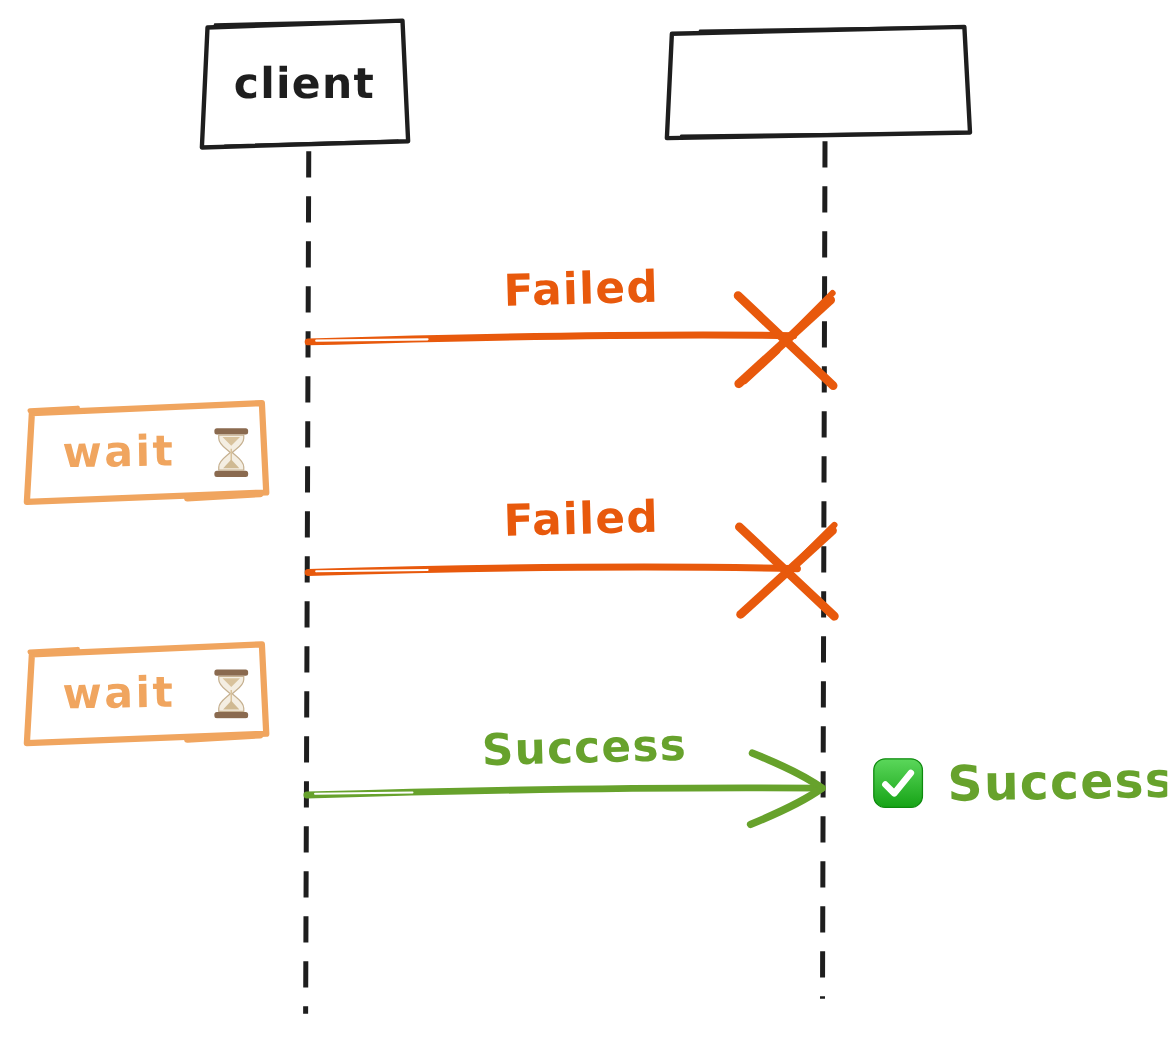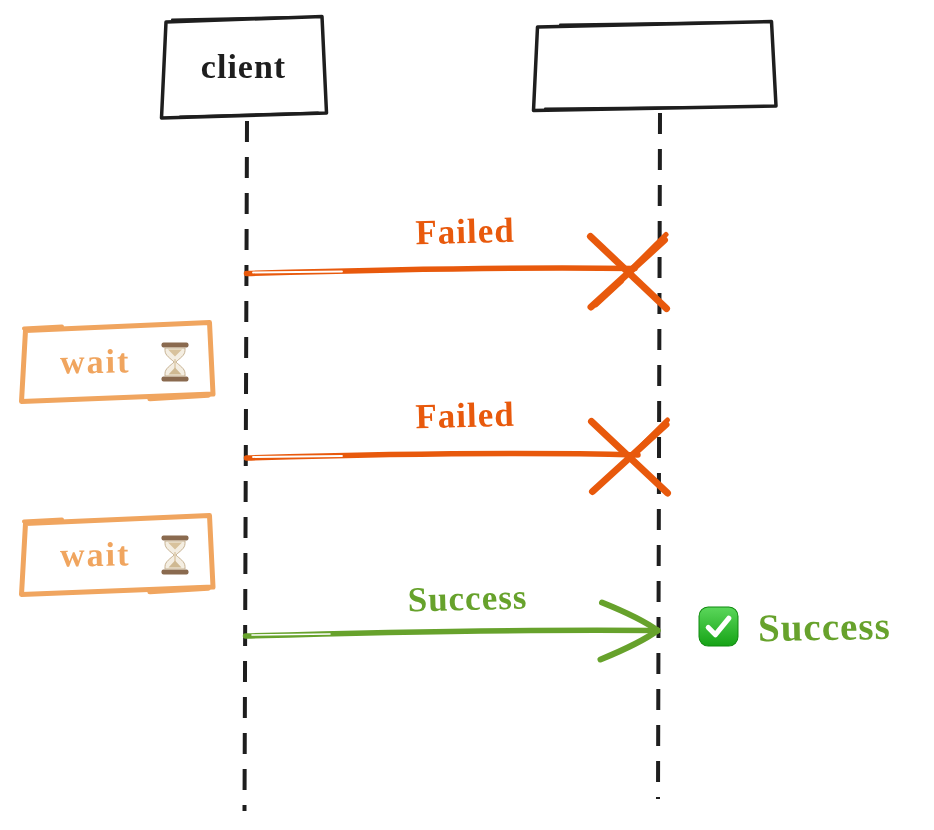--- a/index.html
+++ b/index.html
@@ -3,21 +3,21 @@
 <meta charset="utf-8">
 <style>
   :root{
     --ink:#1e1e1e;
     --failed:#e8590c;
     --wait:#f0a55f;
     --success:#67a22c;
   }
   html,body{margin:0;padding:0;background:#ffffff;}
   body{font-family:"DejaVu Sans","Liberation Sans",sans-serif;}
-  .canvas{position:relative;width:934px;height:830px;background:#fff;overflow:hidden;font-family:Liberation Serif, serif;}
+  .canvas{position:relative;width:934px;height:830px;background:#fff;overflow:hidden;}
   .strokes{position:absolute;left:0;top:0;width:934px;height:830px;}
   .strokes path{fill:none;stroke-linecap:round;stroke-linejoin:round;}
   .s-ink{stroke:var(--ink);}
   .s-failed{stroke:var(--failed);}
   .s-wait{stroke:var(--wait);}
   .s-success{stroke:var(--success);}
   .s-white{stroke:#ffffff;}
   .lifeline{stroke:var(--ink);stroke-width:4;stroke-dasharray:21 15;stroke-linecap:butt !important;}
 
   .actor-label{

